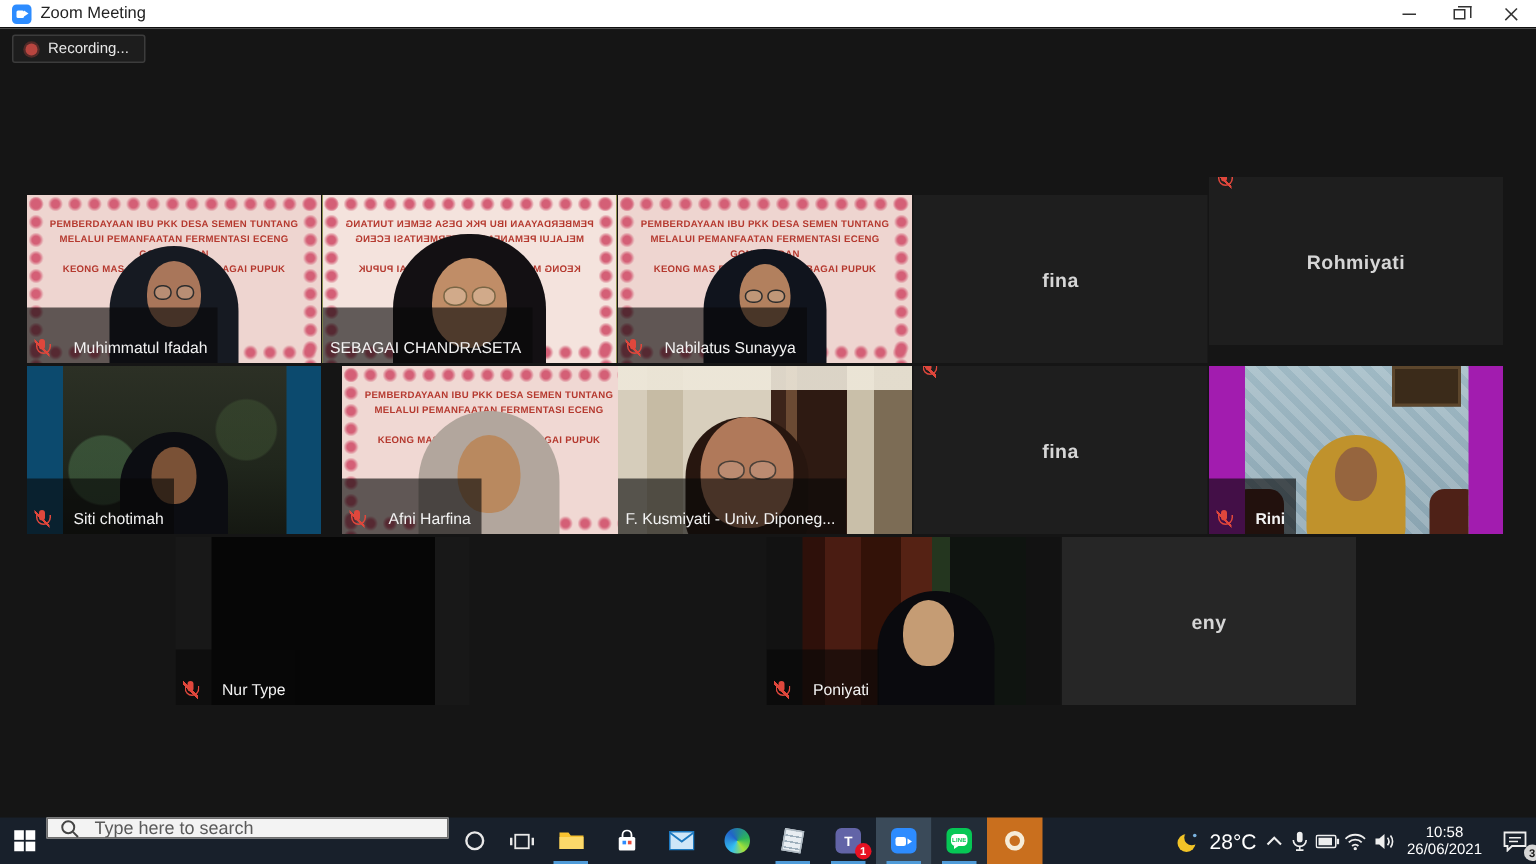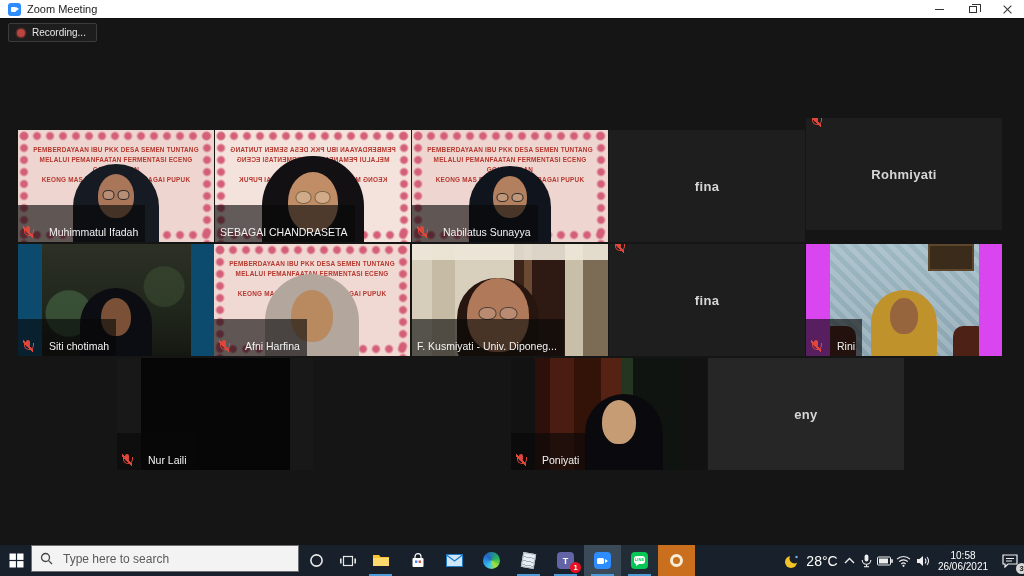--- a/index.html
+++ b/index.html
@@ -77,21 +77,21 @@
   .t-siti .vid{background:radial-gradient(circle at 18% 62%,rgba(74,112,74,.55) 0 16%,transparent 17%),radial-gradient(circle at 82% 38%,rgba(66,88,54,.45) 0 14%,transparent 15%),linear-gradient(180deg,#2c3025,#20261c 60%,#151812);}
   .t-siti .hijab{width:72px;height:82px;bottom:-14px;background:#0c0d12;border-radius:36px 36px 8px 8px;}
   .t-siti .face{width:30px;height:38px;bottom:20px;background:#7a5136;}
 
   .t-kus{background:#c2410c;text-decoration:underline;}
   .t-kus .bgroom{position:absolute;inset:0;background:linear-gradient(180deg,rgba(238,232,218,.9) 0 14%,transparent 14%),linear-gradient(90deg,#d6cdbb 0 10%,#c6bba4 10% 22%,#d8cfbd 22% 52%,#3c241a 52% 57%,#6b4a33 57% 61%,#2e1a12 61% 78%,#c9bfa9 78% 87%,#7c6c55 87% 100%);}
   .t-kus .hair{width:82px;height:88px;bottom:-10px;left:44%;background:#27160f;border-radius:40px 40px 18px 18px;}
   .t-kus .face{width:62px;height:74px;bottom:4px;left:44%;background:#b0795a;}
   .t-kus .glasses{bottom:36px;left:44%;} .t-kus .glasses i{width:18px;height:13px;border-color:#4a4038;background:rgba(255,255,255,.14);}
 
-  .t-rini{background:#d946ef;}
+  .t-rini{background:#a21caf;font-weight:bold;}
   .t-rini .vid{background:linear-gradient(45deg,rgba(255,255,255,.17) 25%,transparent 25% 50%,rgba(255,255,255,.17) 50% 75%,transparent 75%) 0 0/14px 14px,linear-gradient(180deg,#9fb9c4,#8aa4b1);}
   .t-rini .frame{position:absolute;top:0;right:5px;width:46px;height:27px;background:#3b2b1a;border:2px solid #5c462c;}
   .t-rini .chair{position:absolute;bottom:-8px;width:34px;height:38px;background:#4e2117;border-radius:10px 10px 0 0;}
   .t-rini .chair.l{left:-8px;} .t-rini .chair.r{right:-8px;}
   .t-rini .hijab{width:66px;height:78px;bottom:-12px;background:#c0922c;border-radius:33px 33px 16px 16px;}
   .t-rini .face{width:28px;height:36px;bottom:22px;background:#96653e;}
 
   .t-nurl{background:#181818;}
   .t-nurl .vid{background:#060606;}
 
@@ -102,21 +102,21 @@
 
   .t-poni{background:#121212;}
   .t-poni .vid{background:linear-gradient(90deg,#2e100a 0 10%,#4a1c12 10% 26%,#331208 26% 44%,#552214 44% 58%,#24361f 58% 66%,#0f1410 66% 100%);}
   .t-poni .hijab{width:78px;height:94px;bottom:-18px;left:60%;background:#0a0a0e;border-radius:39px 39px 10px 10px;}
   .t-poni .face{width:34px;height:44px;bottom:26px;left:57%;background:#c59c74;}
 
   
   .taskbar{position:absolute;left:0;bottom:0;width:1024px;height:31px;background:#18202b;z-index:10;}
   .tb-btn{position:absolute;top:0;height:31px;display:flex;align-items:center;justify-content:center;}
   .tb-btn .ul{position:absolute;left:7px;right:7px;bottom:0;height:2.5px;background:#4f9bd8;}
-  .searchbox{position:absolute;left:31px;top:0;width:268px;height:27px;background:#f3f3f3;border:1px solid #6e6e6e;display:flex;align-items:center;padding:0 8px;gap:8px;}
+  .searchbox{position:absolute;left:31px;top:0;width:268px;height:14px;background:#f3f3f3;border:1px solid #6e6e6e;display:flex;align-items:center;padding:0 8px;gap:8px;}
   .searchbox input{border:none;outline:none;background:transparent;font-size:12px;color:#333;width:210px;}
   .searchbox input::placeholder{color:#5a5a5a;}
   .roundsq{width:17px;height:17px;border-radius:4px;position:relative;}
   .edgeball{width:17px;height:17px;border-radius:50%;background:conic-gradient(from 210deg,#35c1f1,#2064c9 30%,#2bb55a 62%,#a6e23a 82%,#35c1f1);}
   .notepadic{width:13px;height:15px;background:#e8edf2;border:1px solid #aeb9c2;transform:rotate(10deg);background-image:repeating-linear-gradient(180deg,transparent 0 3px,#9fb0bd 3px 4px);}
   .badge{position:absolute;right:3px;bottom:3px;min-width:11px;height:11px;border-radius:6px;background:#e81123;color:#fff;font-size:7.5px;font-weight:700;display:flex;align-items:center;justify-content:center;padding:0 2px;font-style:normal;z-index:2;}
   .badge.light{background:#d6d6d6;color:#1a1a1a;right:-4px;bottom:2px;}
   .tray{position:absolute;top:0;height:31px;display:flex;align-items:center;justify-content:center;color:#fff;}
   .traytext{font-size:14px;color:#fff;}
   .clock{display:flex;flex-direction:column;align-items:center;justify-content:center;font-size:10px;line-height:11px;color:#fff;}
@@ -238,21 +238,21 @@
       <div class="vid">
         <div class="hijab"></div>
         <div class="face"></div>
       </div>
       <div class="name-tag">
           <b class="micx"></b>
           <span>Siti chotimah</span>
         </div>
     </div>
 
-    <div class="tile t-afni" style="left:214px;top:224px">
+    <div class="tile t-afni" style="left:228px;top:224px">
       <div class="bg">
         <div class="fl fl-t"></div>
           <div class="fl fl-b"></div>
           <div class="fl fl-l"></div>
           <div class="fl fl-r"></div>
         <div class="banner-text">
             <span>PEMBERDAYAAN IBU PKK DESA SEMEN TUNTANG</span>
             <span>MELALUI PEMANFAATAN FERMENTASI ECENG GONDOK DAN</span>
             <span>KEONG MAS RAWA PENING SEBAGAI PUPUK ORGANIK CAIR</span>
           </div>
@@ -294,21 +294,21 @@
       <div class="name-tag">
           <b class="micx"></b>
           <span>Rini</span>
         </div>
     </div>
 
     <div class="tile t-nurl" style="left:117px;top:338px">
       <div class="vid"></div>
       <div class="name-tag">
           <b class="micx"></b>
-          <span>Nur Laili</span>
+          <span>Nur Type</span>
         </div>
     </div>
 
 
     <div class="tile t-poni" style="left:511px;top:338px">
       <div class="vid">
         <div class="hijab"></div>
         <div class="face"></div>
       </div>
       <div class="name-tag">

